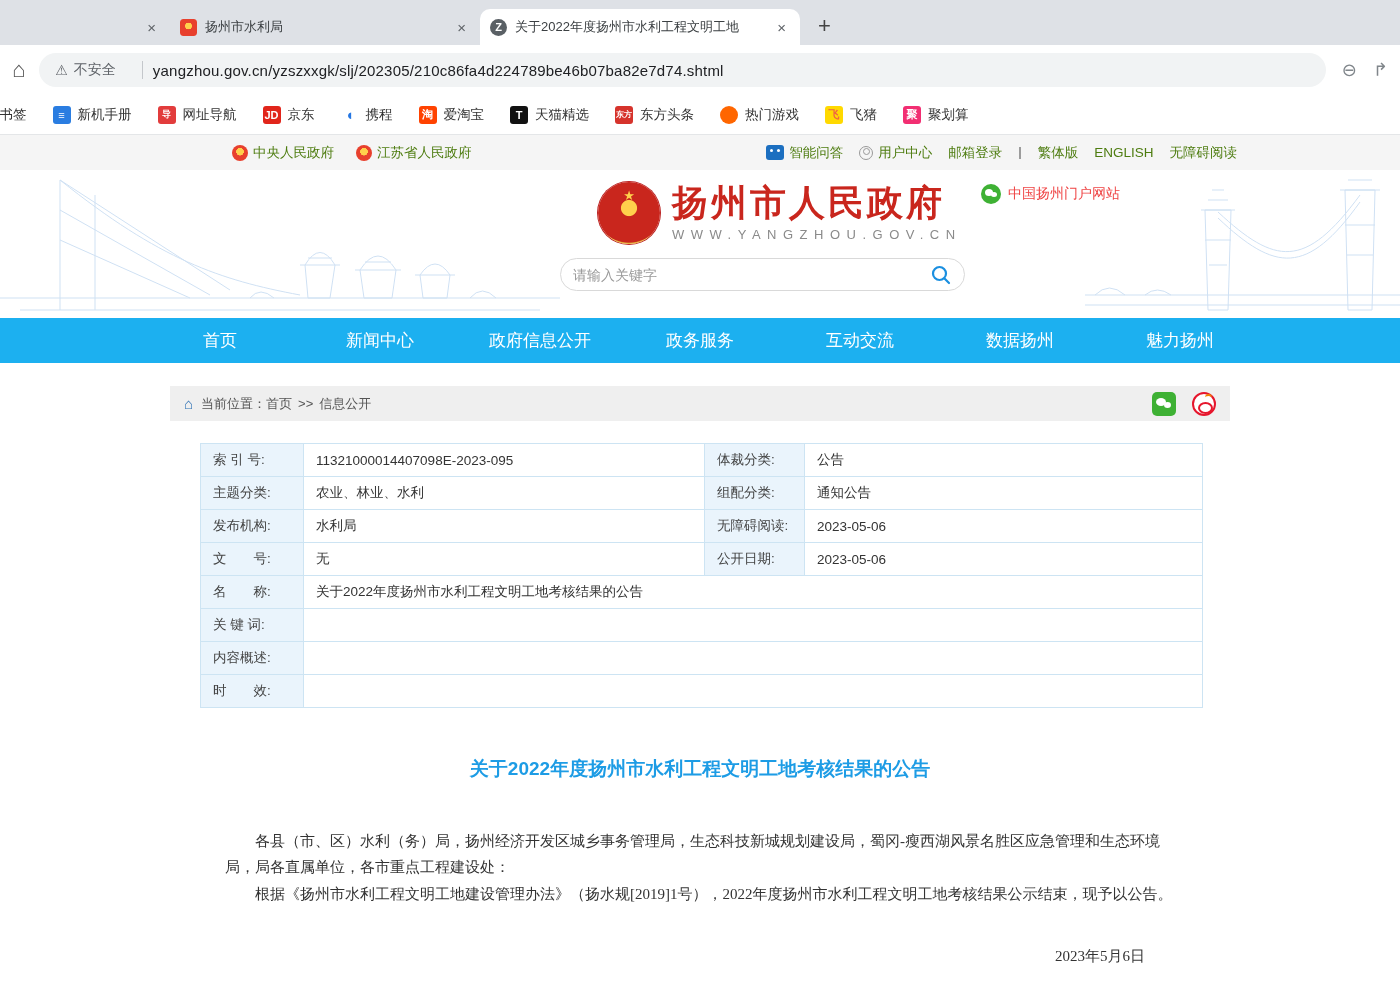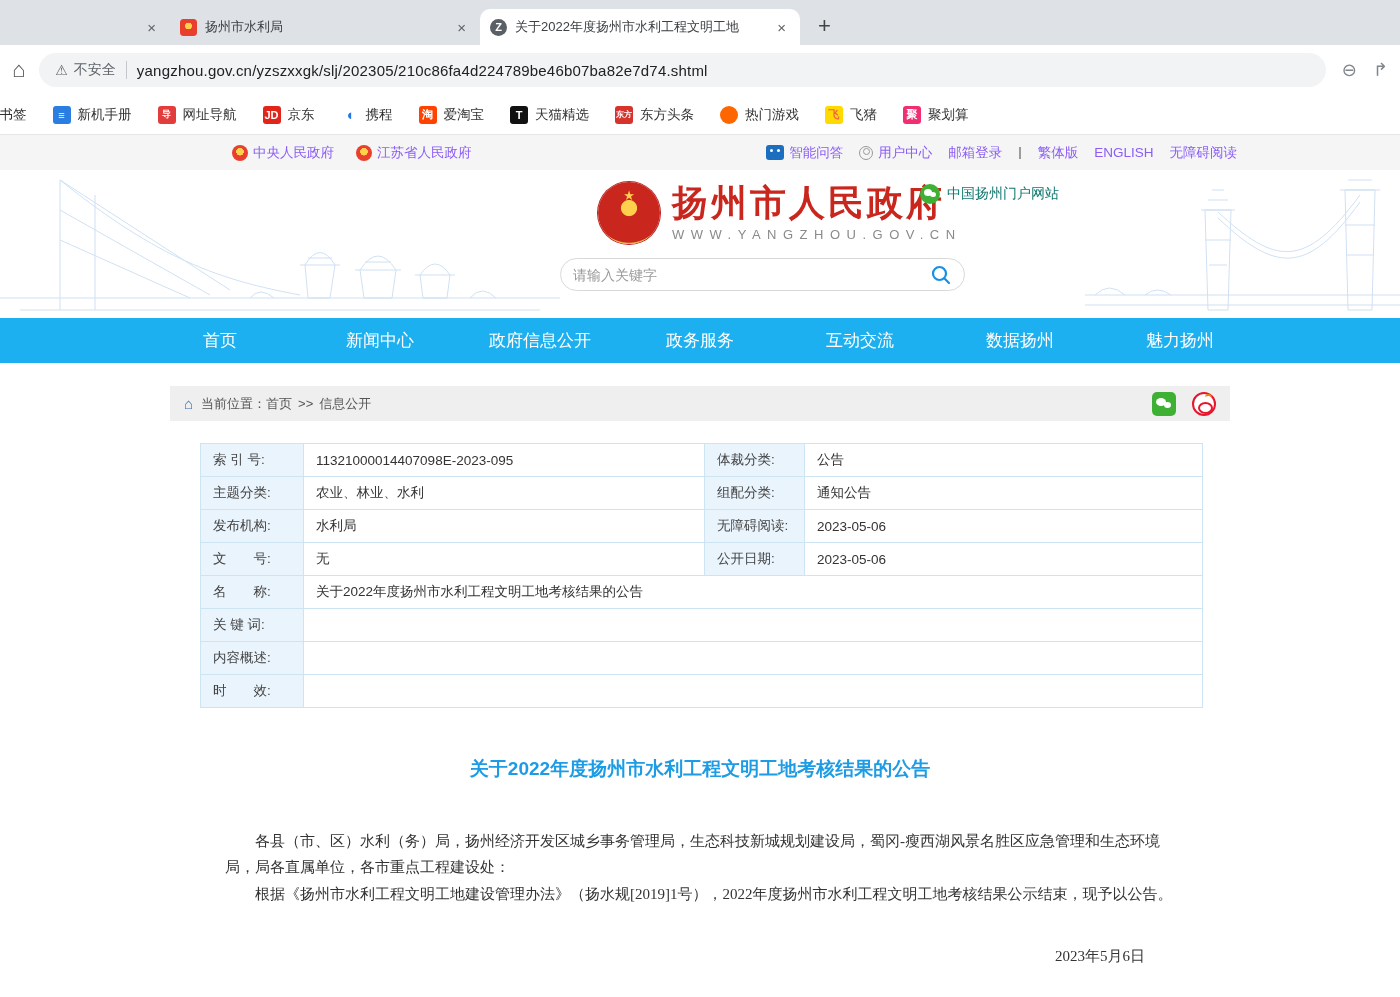--- a/index.html
+++ b/index.html
@@ -19,21 +19,21 @@
   .fav-emblem { border-radius:3px; background:radial-gradient(circle at 50% 40%, #ffd04c 0 28%, #e8402d 30%); border:1px solid #e8402d; }
   .fav-dark { border-radius:50%; background:#5a6065; color:#fff; font-size:11px; font-weight:bold;
               display:flex; align-items:center; justify-content:center; }
   .newtab { font-size:22px; color:#444; margin:0 0 6px 18px; cursor:pointer; }
 
   .toolbar { height:50px; background:#fff; display:flex; align-items:center; padding:0 12px; }
   .homeicon { font-size:22px; color:#555; margin-right:14px; cursor:pointer; }
   .omnibox { flex:1; height:34px; background:#f1f3f4; border-radius:17px; display:flex;
              align-items:center; padding:0 16px; font-size:15px; color:#202124; }
   .warn-ico { color:#5f6368; font-size:14px; margin-right:6px; }
-  .notsecure { color:#5f6368; font-size:14px; margin-right:10px; }
+  .notsecure { color:#5f6368; font-size:14px; margin-right:26px; }
   .omnisep { width:1px; height:18px; background:#c4c7cb; margin-right:10px; }
   .urltext { font-size:15px; color:#202124; letter-spacing:.2px; }
   .right-ico { color:#80868b; font-size:18px; margin-left:16px; cursor:pointer; }
 
   .bookmarks { height:40px; background:#fff; border-bottom:1px solid #e4e6e8;
                display:flex; align-items:center; gap:26px; padding-left:0; font-size:13.5px; color:#333; }
   .bm { display:flex; align-items:center; gap:7px; cursor:pointer; white-space:nowrap; }
   .bm:first-child { margin-left:-14px; }
   .bmi { width:18px; height:18px; border-radius:3px; color:#fff; font-size:11px; font-weight:bold;
          display:flex; align-items:center; justify-content:center; flex:0 0 auto; }
@@ -41,41 +41,41 @@
   .bmi.jd { background:#e1251b; } .bmi.ctrip { background:#fff; color:#2577e3; font-size:15px; }
   .bmi.tao { background:#ff4200; } .bmi.tmall { background:#111; color:#fff; }
   .bmi.dongfang { background:#d6332c; font-size:8px; } .bmi.game { background:#f60; border-radius:50%; }
   .bmi.pig { background:#ffd900; color:#e64; } .bmi.ju { background:#f22e72; }
 
   
   .govstrip { height:35px; background:#f5f5f5; display:flex; align-items:center;
               padding:0 163px 0 232px; font-size:13.5px; color:#555; }
   .govstrip .left { display:flex; gap:22px; }
   .govstrip .right { margin-left:auto; display:flex; gap:16px;padding-left:23px; }
-  .glink { display:flex; align-items:center; gap:5px; cursor:pointer; color:#8b5cf6; }
+  .glink { display:flex; align-items:center; gap:5px; cursor:pointer; color:#4d7c0f; }
   .emb16 { width:16px; height:16px; border-radius:50%;
            background:radial-gradient(circle at 50% 42%, #ffd04c 0 30%, #e8402d 32%); display:inline-block; }
   .robot16 { width:18px; height:15px; background:#1c6fc0; border-radius:3px; position:relative; }
   .robot16:before { content:""; position:absolute; left:4px; top:4px; width:3px; height:3px; background:#fff; border-radius:50%; box-shadow:7px 0 0 #fff; }
   .person16 { width:14px; height:14px; border:1.5px solid #999; border-radius:50%; position:relative; }
   .person16:before { content:""; position:absolute; left:3.2px; top:1.5px; width:5px; height:5px; border:1.5px solid #999; border-radius:50%; }
 
   .banner { height:148px; position:relative; background:#fff; }
   .lineart { position:absolute; top:0; height:148px; opacity:.55; }
   .lineart.left { left:0; } .lineart.right { right:0; }
   .logo-row { position:absolute; left:598px; top:12px; display:flex; align-items:center; gap:12px; }
   .emblem64 { width:62px; height:62px; border-radius:50%;
       background:radial-gradient(circle at 50% 42%, #ffd04c 0 16%, #c9261d 18% 72%, #e8b43c 74% 86%, #c9261d 88%);
       box-shadow:0 0 0 1px #b22; position:relative; }
   .emblem64:after { content:"★"; position:absolute; top:6px; left:50%; transform:translateX(-50%); color:#ffd04c; font-size:13px; }
   .sitetitle { color:#c9261d; font-size:36px; font-weight:bold; letter-spacing:3px; line-height:1.1;
                font-family:"Liberation Serif",serif; }
   .siteurl { color:#8a8a8a; font-size:13px; letter-spacing:6.5px; margin-top:4px; font-family:"Liberation Sans",sans-serif; font-weight:normal; }
-  .portal { position:absolute; left:920px; top:14px; display:flex; align-items:center; gap:7px;
-            color:#0f766e; font-size:14px; }
+  .portal { position:absolute; left:981px; top:14px; display:flex; align-items:center; gap:7px;
+            color:#ef4444; font-size:14px; }
   .wx20 { width:20px; height:20px; border-radius:50%; background:#3eb134; position:relative; }
   .wx20:before { content:""; position:absolute; left:4px; top:5px; width:8px; height:7px; background:#fff; border-radius:50%; }
   .wx20:after  { content:""; position:absolute; left:10px; top:8px; width:6px; height:5px; background:#fff; border-radius:50%; }
   .searchbar { position:absolute; left:560px; top:88px; width:405px; height:33px; background:#fff;
                border:1px solid #d9d9d9; border-radius:17px; display:flex; align-items:center; padding:0 12px; }
   .searchbar input { border:none; outline:none; flex:1; font-size:14px; color:#333; background:transparent; }
   .searchbar input::placeholder { color:#999; }
 
   .mainnav { height:45px; background:#1cb0f0; display:flex; align-items:center; padding:0 140px; }
   .mainnav .item { flex:1; text-align:center; color:#fff; font-size:17px; cursor:pointer; }

